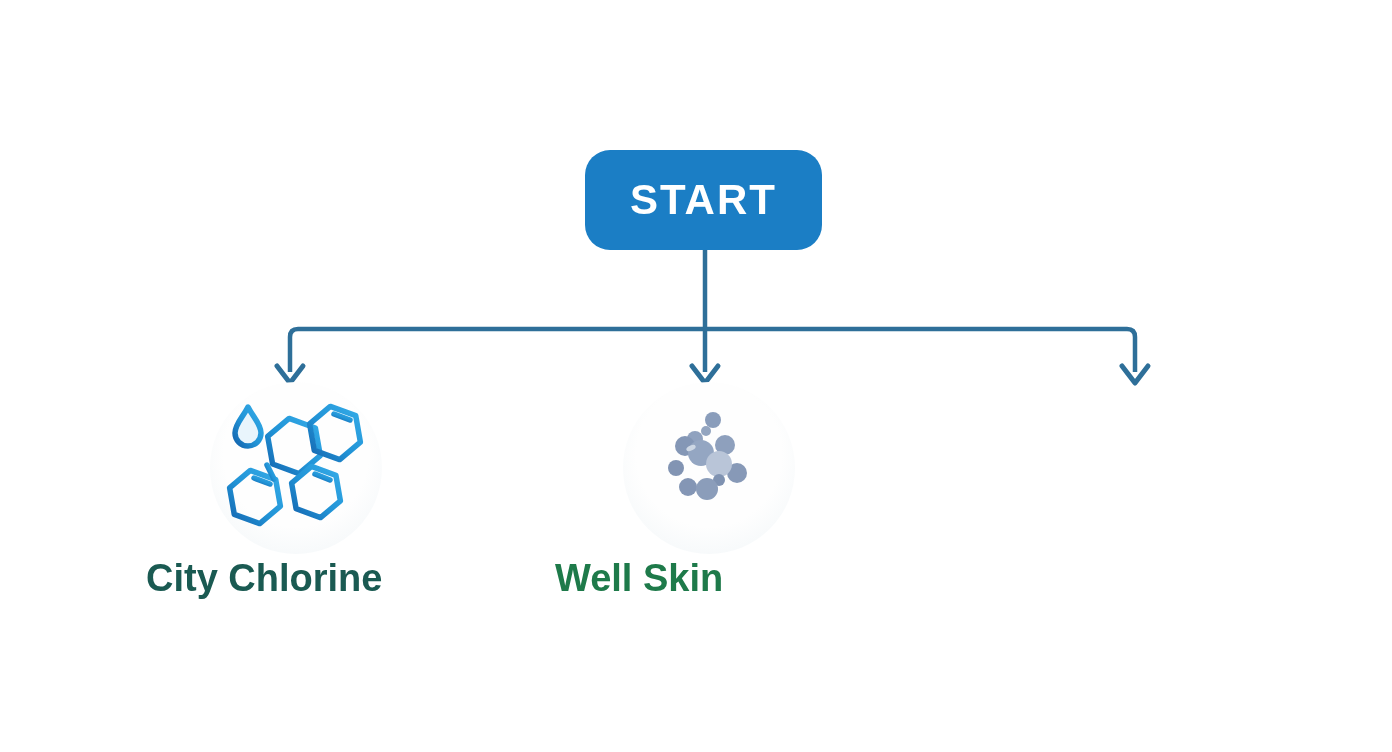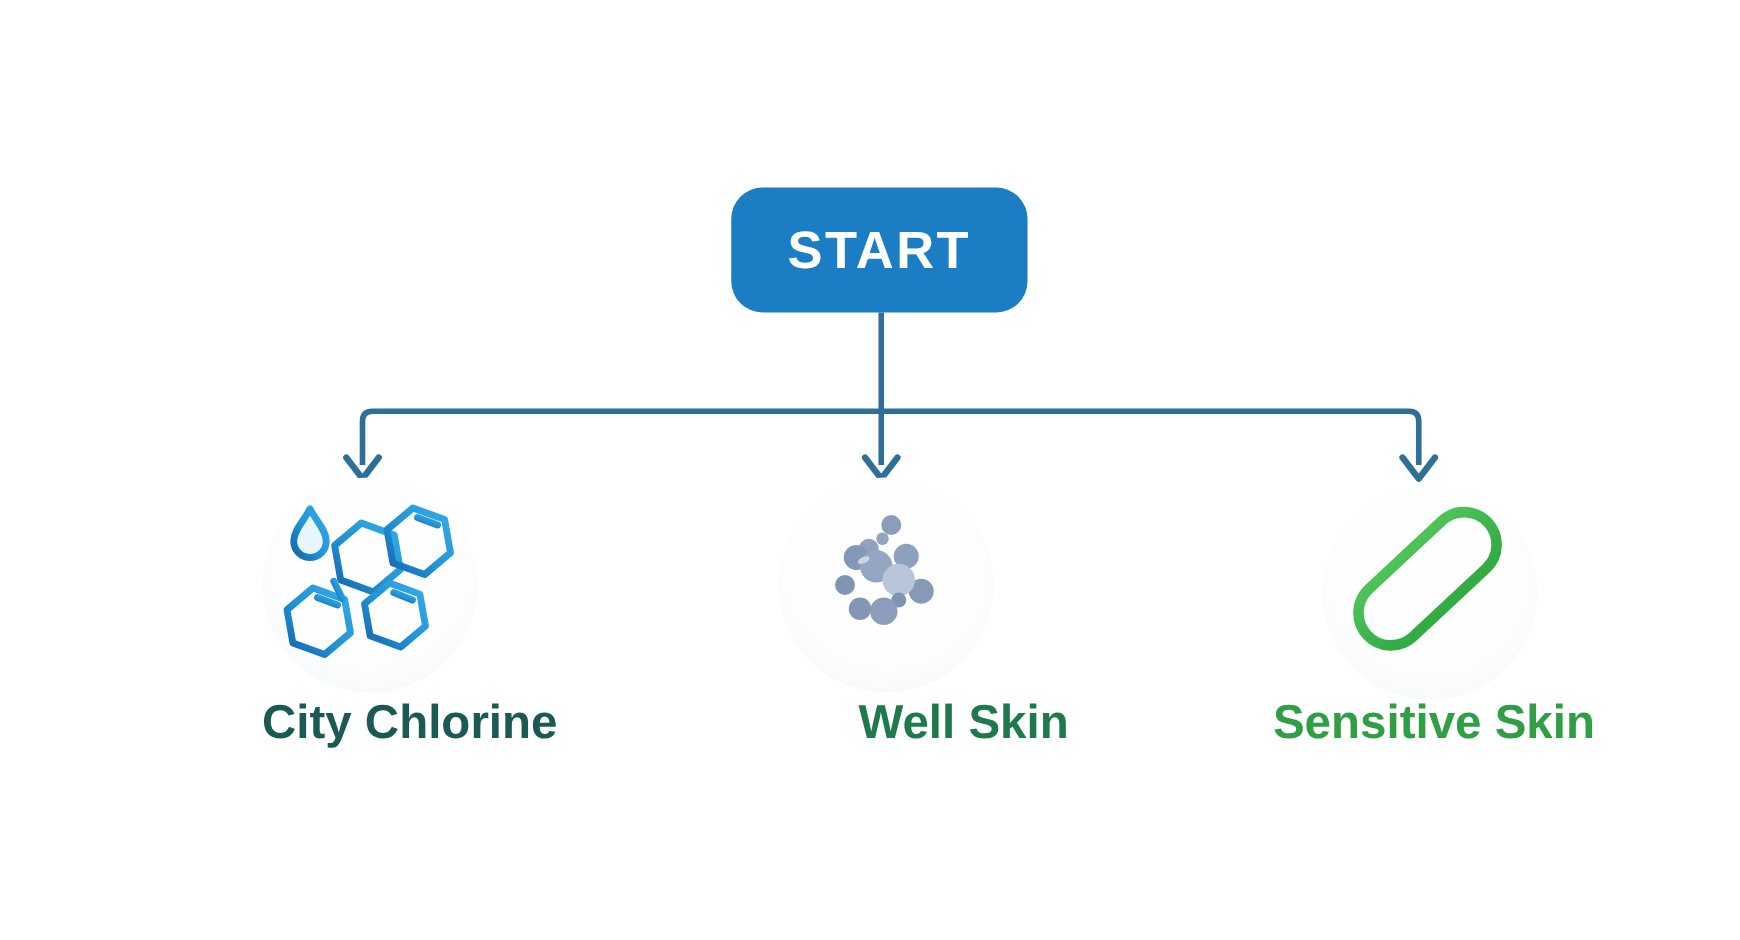--- a/index.html
+++ b/index.html
@@ -30,21 +30,21 @@
     font-weight: 700;
     letter-spacing: 2px;
     cursor: pointer;
   }
   .branch {
     position: absolute;
     top: 388px;
     width: 300px;
     display: flex;
     flex-direction: column;
-    align-items: flex-end;
+    align-items: flex-start;
   }
   .branch-city    { left: 146px; }
   .branch-well    { left: 555px; }
   .branch-skin    { left: 976px; }
   .icon-box {
     position: relative;
     width: 100%;
     height: 160px;
     display: flex;
     align-items: center;
@@ -141,32 +141,14 @@
           <circle cx="88" cy="82" r="6" fill="#7f92b1"></circle>
           <circle cx="57" cy="89" r="9" fill="#8496b5"></circle>
           <circle cx="76" cy="91" r="11" fill="#8b9dba"></circle>
           <ellipse cx="60" cy="50" rx="5" ry="2.5" transform="rotate(-25 60 50)" fill="#cdd7e4"></ellipse>
         </g>
       </svg>
     </div>
     <div class="branch-label" style="color: rgb(30, 122, 74);">Well Skin</div>
   </div>
 
-  <div class="branch branch-skin">
-    <div class="icon-box">
-      <div class="halo halo-skin"></div>
-      <svg class="icon-svg icon-skin" width="170" height="160" viewBox="0 0 170 160" aria-hidden="true">
-        <defs>
-          <linearGradient id="capGrad" x1="0%" y1="0%" x2="0%" y2="100%">
-            <stop offset="0%" stop-color="#4cc257"></stop>
-            <stop offset="100%" stop-color="#31ab42"></stop>
-          </linearGradient>
-        </defs>
-        <g transform="rotate(-43 83 75)" stroke="url(#capGrad)" fill="none">
-          <rect x="17" y="49" width="132" height="52" rx="26" stroke-width="8.5"></rect>
-          <line x1="83" y1="49" x2="83" y2="101" stroke-width="7.5"></line>
-        </g>
-      </svg>
-    </div>
-    <div class="branch-label" style="color: rgb(47, 158, 69);">Sensitive Skin</div>
-  </div>
 
 </div>
 
 </body></html>

